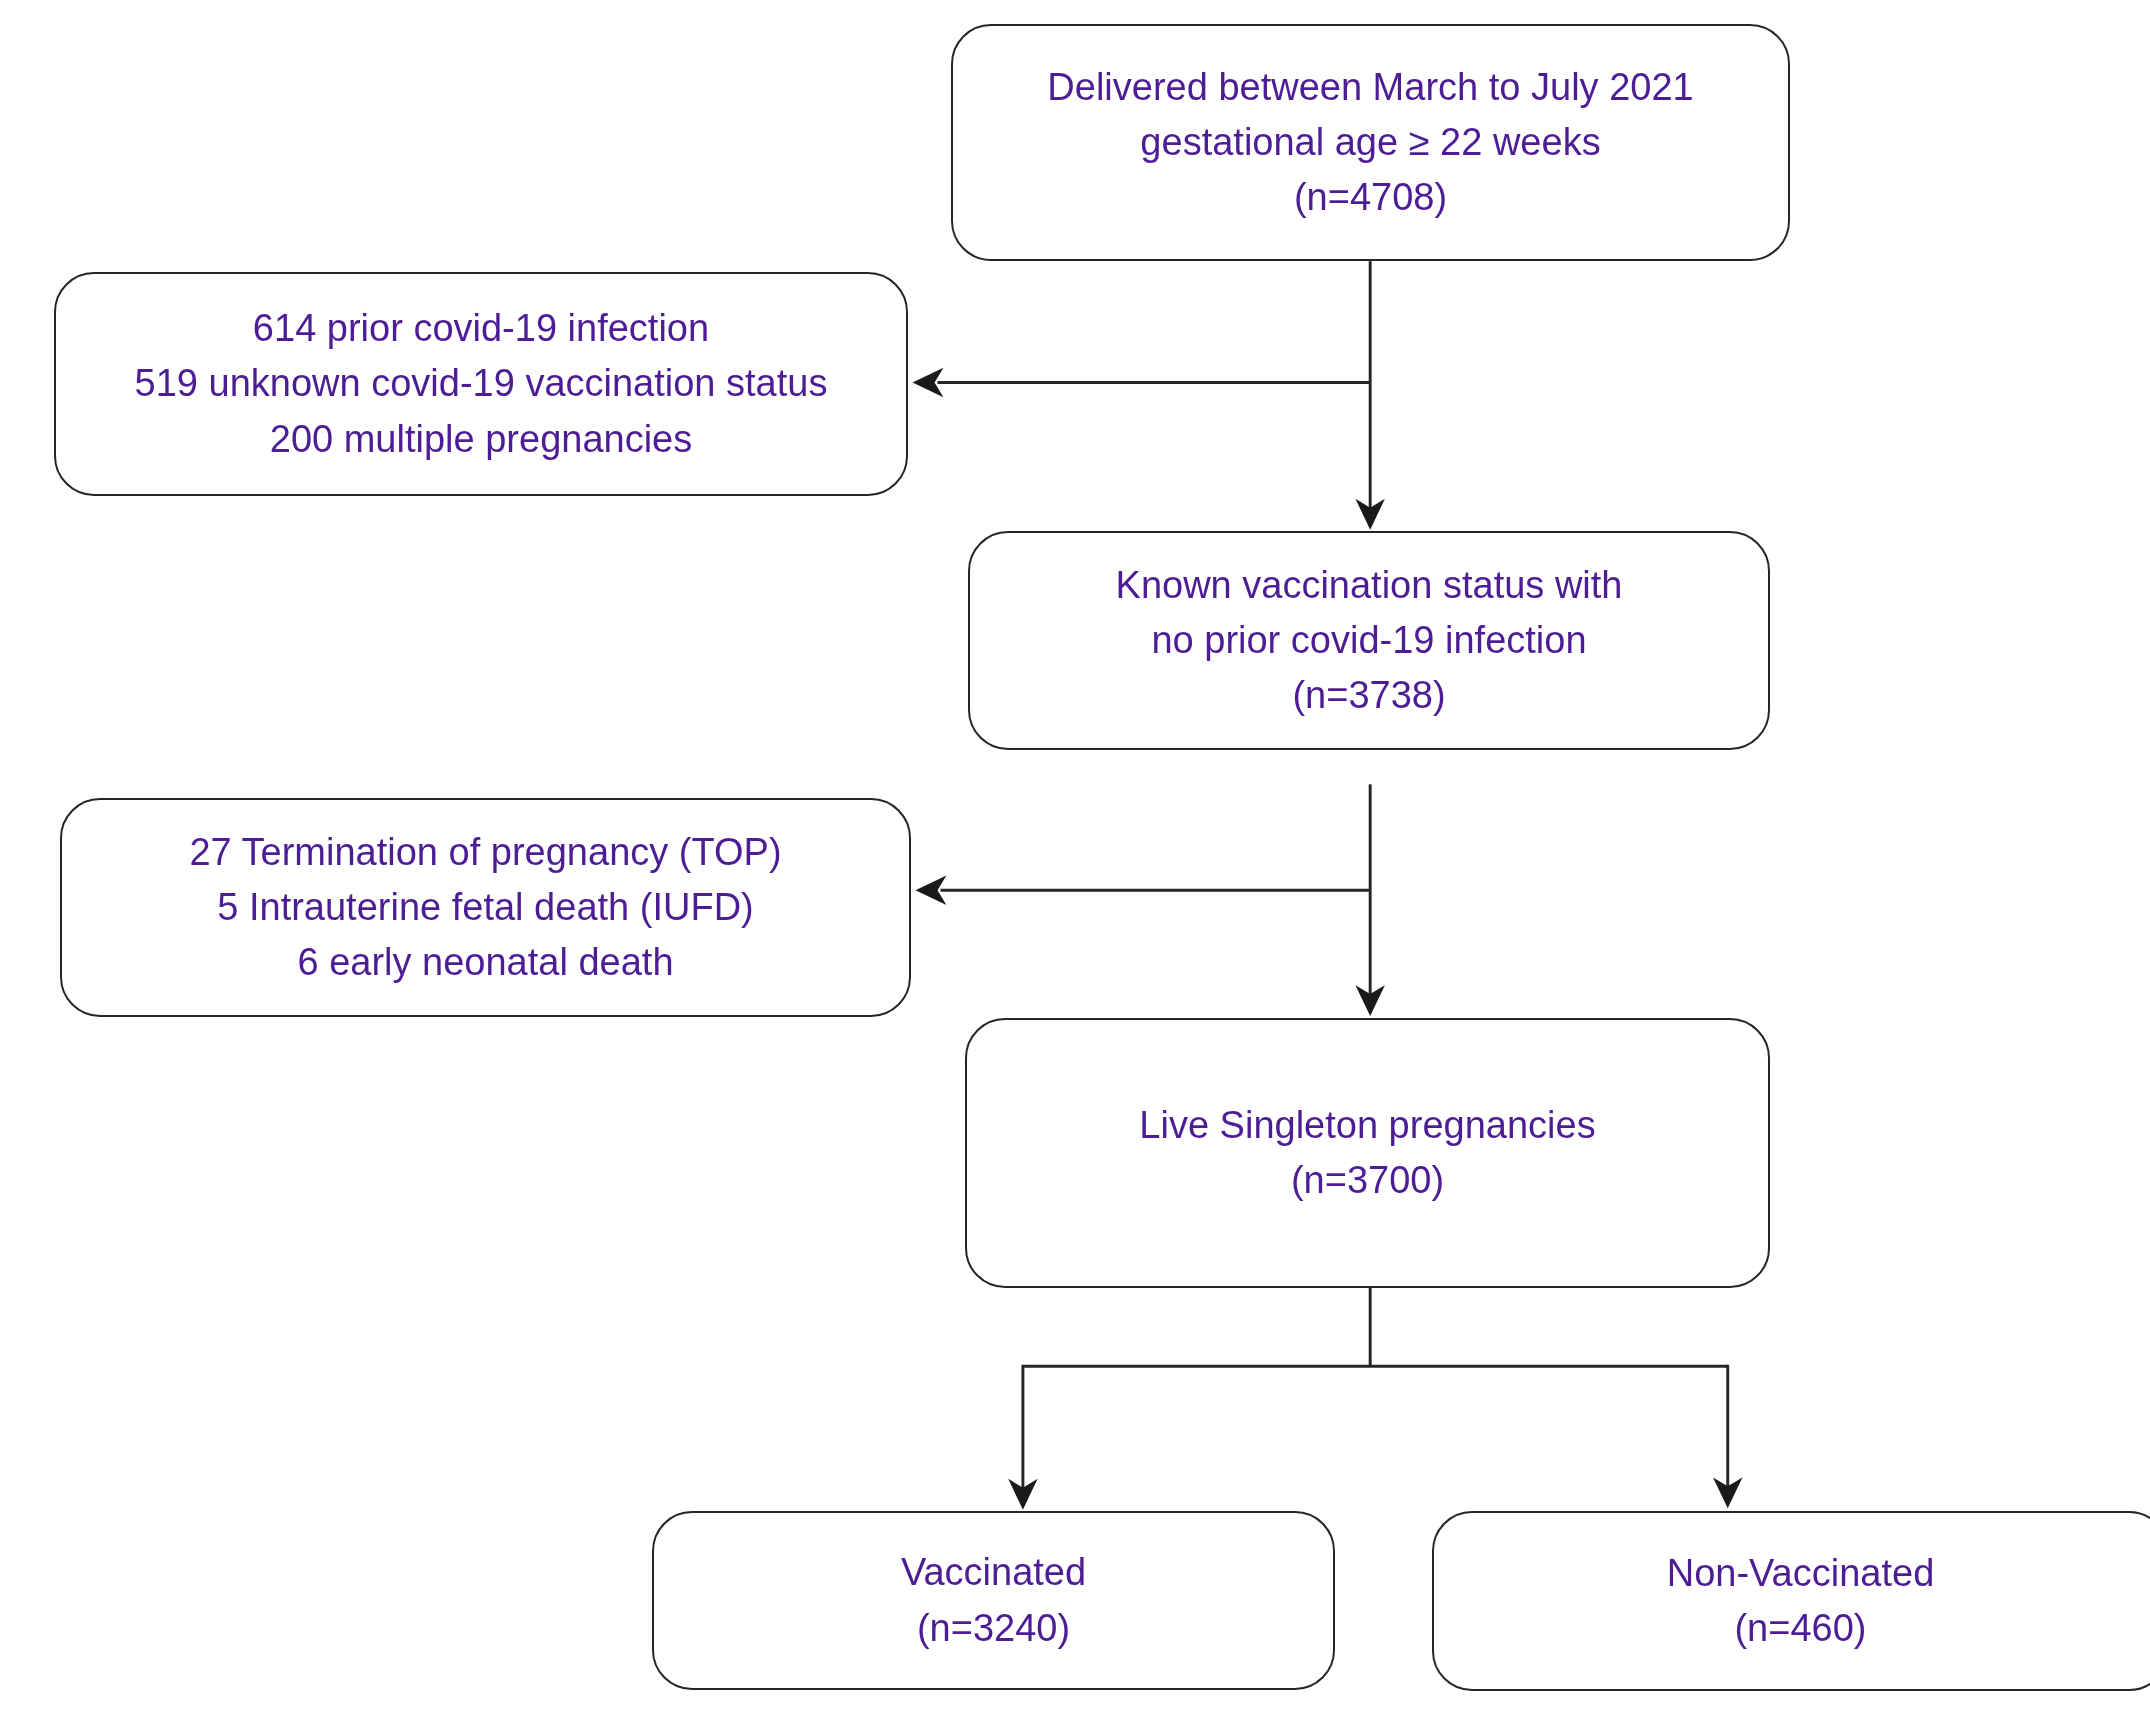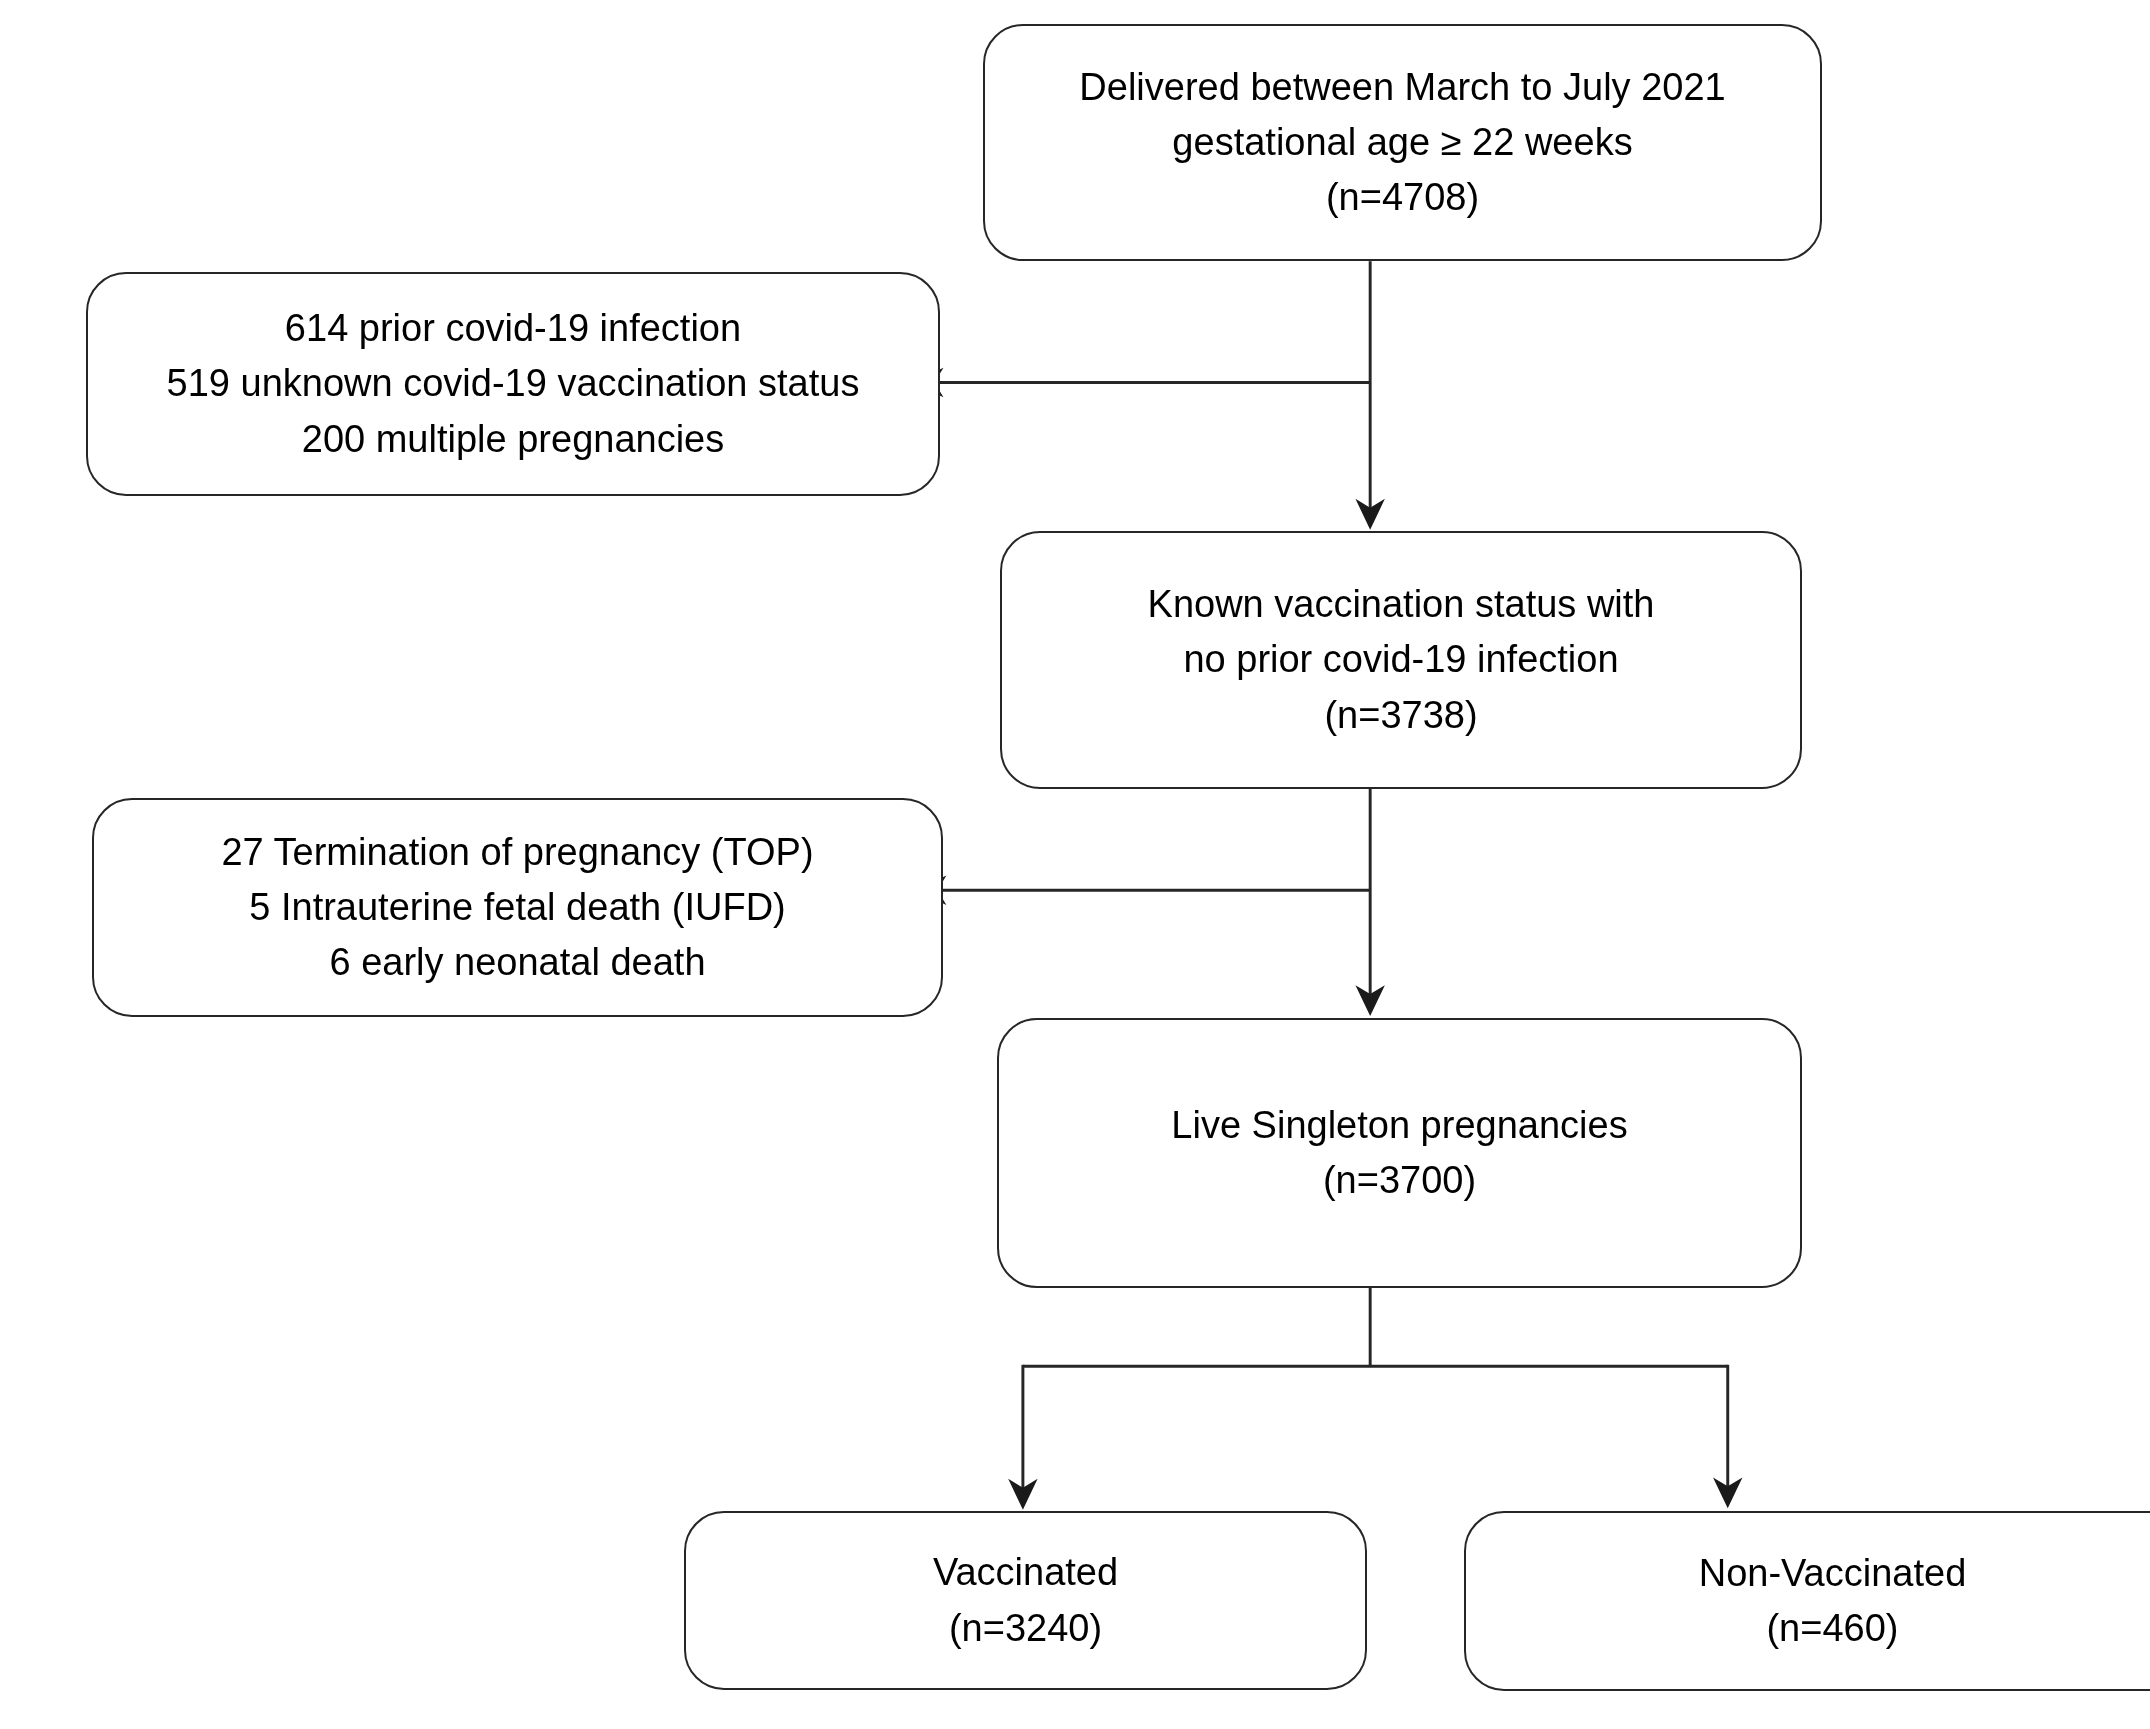--- a/index.html
+++ b/index.html
@@ -28,29 +28,28 @@
     background: #ffffff;
     border: 2.9px solid #262626;
     border-radius: 40px;
     display: flex;
     flex-direction: column;
     align-items: center;
     justify-content: center;
     text-align: right;
     font-size: 38px;
     line-height: 1.45;
-    color: #000000;
+    color: #4c1d95;
     padding: 7.4px 22px;
-    margin-left: 32px;
   }
   .node span { display: block; white-space: nowrap; }
 
   .node-delivered      { left: 951px; top:   24px; width: 839px; height: 237px; }
   .node-excluded1      { left:   54px; top:  272px; width: 854px; height: 224px; }
-  .node-known          { left: 968px; top:  531px; width: 802px; height: 258px; }
+  .node-known          { left: 968px; top:  531px; width: 802px; height: 219px; }
   .node-excluded2      { left:   60px; top: 798px; width: 851px; height: 219px; }
   .node-singleton      { left: 965px; top: 1018px; width: 805px; height: 270px; }
   .node-vaccinated     { left:  652px; top: 1511px; width:  683px; height: 179px; }
   .node-nonvaccinated  { left: 1432px; top: 1511px; width:  737px; height: 180px; }
 
   line     { stroke: #262626; stroke-width: 4; }
   polygon  { fill: #1a1a1a; }
 </style>
 </head>
 <body>

